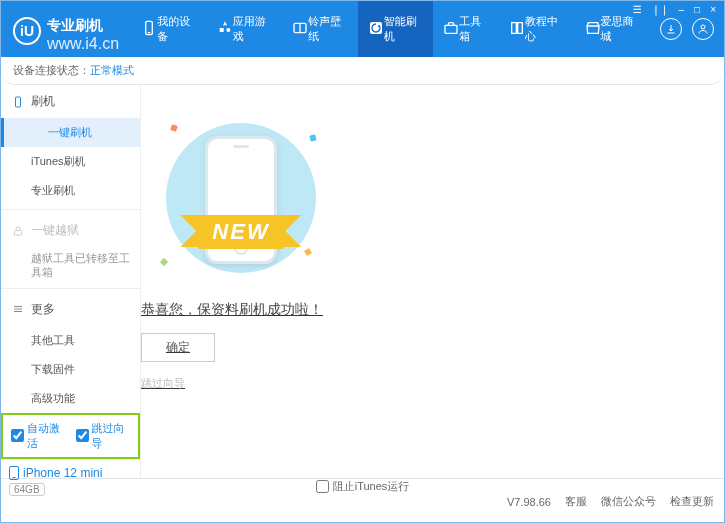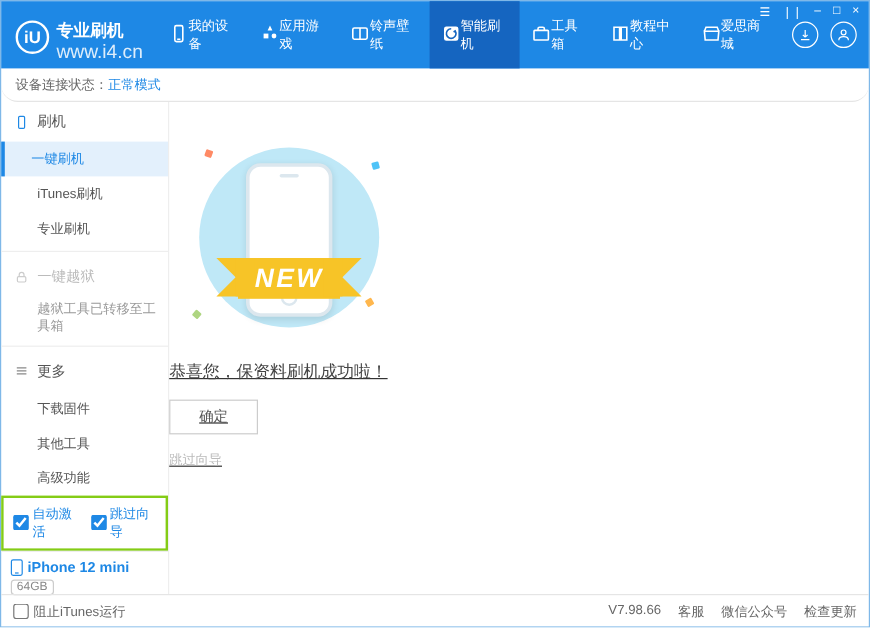--- a/index.html
+++ b/index.html
@@ -25,30 +25,30 @@
 
 .sub-header { border-bottom: 1px solid #e5e5e5; padding: 6px 12px; font-size: 11px; color: #666; border-radius: 14px; }
 .sub-header .mode { color: #1e88e5; }
 
 .body { flex: 1; display: flex; min-height: 0; }
 .sidebar { width: 140px; border-right: 1px solid #eee; display: flex; flex-direction: column; }
 .sidebar .scroll { flex: 1; overflow: visible; }
 .side-group-header { display: flex; align-items: center; gap: 6px; padding: 8px 10px; color: #555; font-size: 12px; }
 .side-group-header .ico { width: 14px; height: 14px; display:flex; align-items:center; justify-content:center; color:#888; }
 .side-sub-item { padding: 7px 10px 7px 30px; color: #555; font-size: 11px; cursor: pointer; }
-.side-sub-item.active { background: #e3f0fc; color: #1e88e5; border-left: 3px solid #1e88e5; padding-left: 22px; }
+.side-sub-item.active { background: #e3f0fc; color: #1e88e5; border-left: 3px solid #1e88e5; padding-left: 44px; }
 .side-note { padding: 4px 10px 4px 30px; color: #999; font-size: 11px; line-height: 1.3; }
 .side-sep { height: 1px; background: #eee; margin: 4px 0; }
 
 .cbx-row { border: 2px solid #84cc16; padding: 6px 8px; display: flex; gap: 10px; align-items: flex-end; font-size: 11px; }
 .cbx-row label { display: flex; align-items: center; gap: 3px; color: #1e88e5; cursor: pointer; }
 .cbx-row input { accent-color: #1e88e5; }
 
 .device-block { padding: 6px 8px; border-top: 1px solid #eee; }
-.device-name { color: #1e88e5; font-weight: 700; font-size: 12px; display: flex; align-items: center; gap: 4px; }
+.device-name { color: #1e88e5; font-weight: 400; font-size: 12px; display: flex; align-items: center; gap: 4px; }
 .device-name .phone-ico { width: 10px; height: 14px; border: 1px solid #1e88e5; border-radius: 2px; position: relative; }
 .device-name .phone-ico::after { content:''; position:absolute; bottom:1px; left:50%; transform:translateX(-50%); width:3px; height:1px; background:#1e88e5; }
 .chip { display: inline-block; border: 1px solid #ccc; border-radius: 3px; padding: 0 4px; font-size: 10px; color: #888; margin-top: 3px; }
 
 .main { flex: 1; display: flex; flex-direction: column; align-items: flex-start; justify-content: flex-start; padding-top: 30px; text-decoration: underline; }
 .illus { width: 200px; height: 170px; position: relative; display:flex; align-items:center; justify-content:center; }
 .bg-circle { position:absolute; width: 150px; height: 150px; border-radius: 50%; background: #bfe8f7; top: 8px; left: 50%; transform: translateX(-50%); }
 .phone-ill { position: relative; width: 72px; height: 128px; background: #fff; border: 3px solid #dce7ee; border-radius: 12px; z-index: 2; box-shadow: 0 2px 6px rgba(0,0,0,.1); }
 .phone-ill::before { content:''; position:absolute; top:6px; left:50%; transform:translateX(-50%); width:16px; height:3px; background:#dce7ee; border-radius:2px; }
 .phone-ill::after { content:''; position:absolute; bottom:6px; left:50%; transform:translateX(-50%); width:10px; height:10px; border:2px solid #dce7ee; border-radius:50%; }
@@ -59,21 +59,21 @@
 .conf1, .conf2, .conf3, .conf4 { position:absolute; width:6px; height:6px; border-radius:1px; }
 .conf1 { background:#ff8a65; top:10px; left:30px; transform:rotate(20deg);}
 .conf2 { background:#4fc3f7; top:20px; right:25px; transform:rotate(-15deg);}
 .conf3 { background:#aed581; bottom:20px; left:20px; transform:rotate(40deg);}
 .conf4 { background:#ffb74d; bottom:30px; right:30px; transform:rotate(-30deg);}
 
 .success-text { margin-top: 16px; font-size: 14px; color: #444; }
 .ok-btn { margin-top: 14px; border: 1px solid #ccc; background:#fff; padding: 5px 24px; font-size: 12px; cursor: pointer; color:#555; }
 .log-link { margin-top: 14px; font-size: 11px; color: #bbb; cursor: pointer; }
 
-.statusbar { border-top: 1px solid #e5e5e5; height: 27px; display: flex; align-items: center; padding: 0 10px; font-size: 11px; color: #666; }
+.statusbar { border-top: 1px solid #e5e5e5; height: 44px; display: flex; align-items: center; padding: 0 10px; font-size: 11px; color: #666; flex-direction: column; }
 .statusbar .left { display:flex; align-items:center; gap:4px; }
 .statusbar .right { margin-left:auto; display:flex; align-items:center; gap:14px; }
 .statusbar .right span { cursor: pointer; }
 </style>
 </head>
 <body>
 
 <div class="window">
 
   <div class="header">
@@ -208,22 +208,22 @@
         <div class="side-group-header">
           <span class="ico">
               <svg width="12" height="12" viewBox="0 0 24 24" fill="none" stroke="#888" stroke-width="2">
                 <line x1="4" y1="7" x2="20" y2="7"></line>
                 <line x1="4" y1="12" x2="20" y2="12"></line>
                 <line x1="4" y1="17" x2="20" y2="17"></line>
               </svg>
             </span>
           <span>更多</span>
         </div>
+        <div class="side-sub-item">其他工具</div>
         <div class="side-sub-item">下载固件</div>
-        <div class="side-sub-item">其他工具</div>
         <div class="side-sub-item">高级功能</div>
       </div>
 
       <div class="cbx-row">
         <label>
             <input type="checkbox" checked="" style="">
             <span>自动激活</span>
           </label>
         <label>
             <input type="checkbox" checked="" style="">

